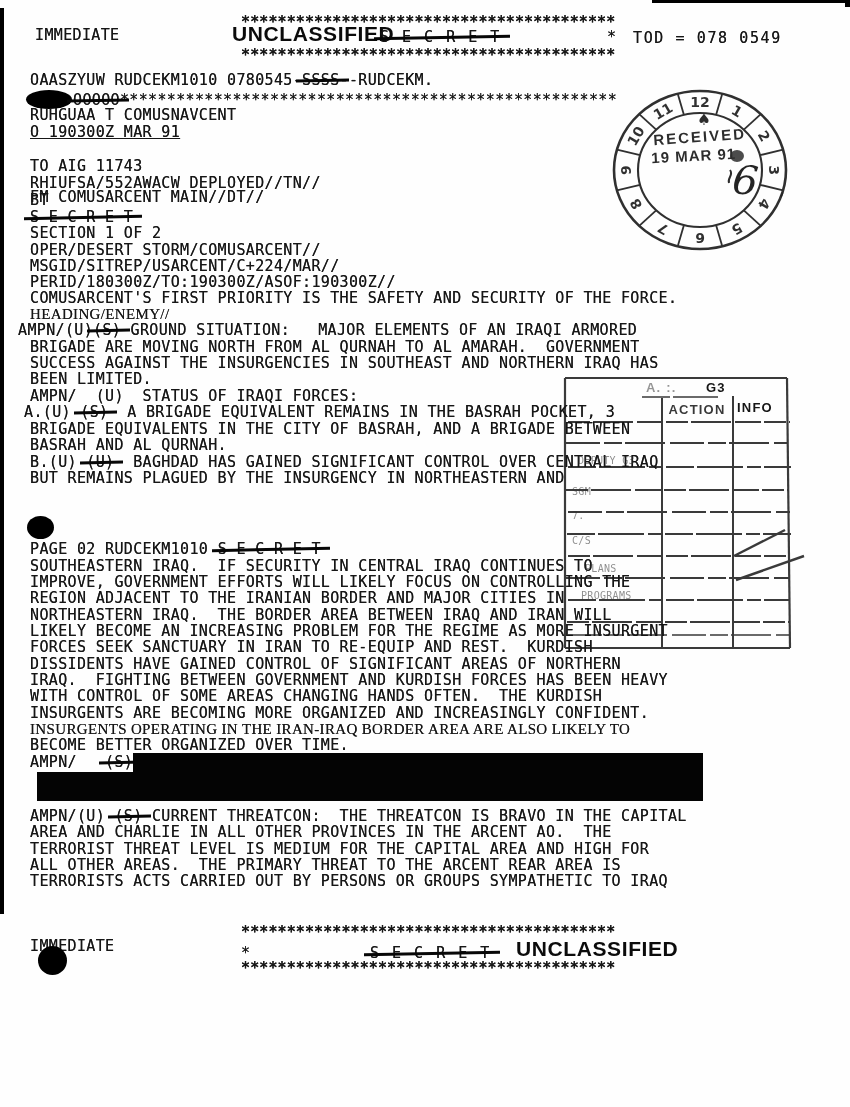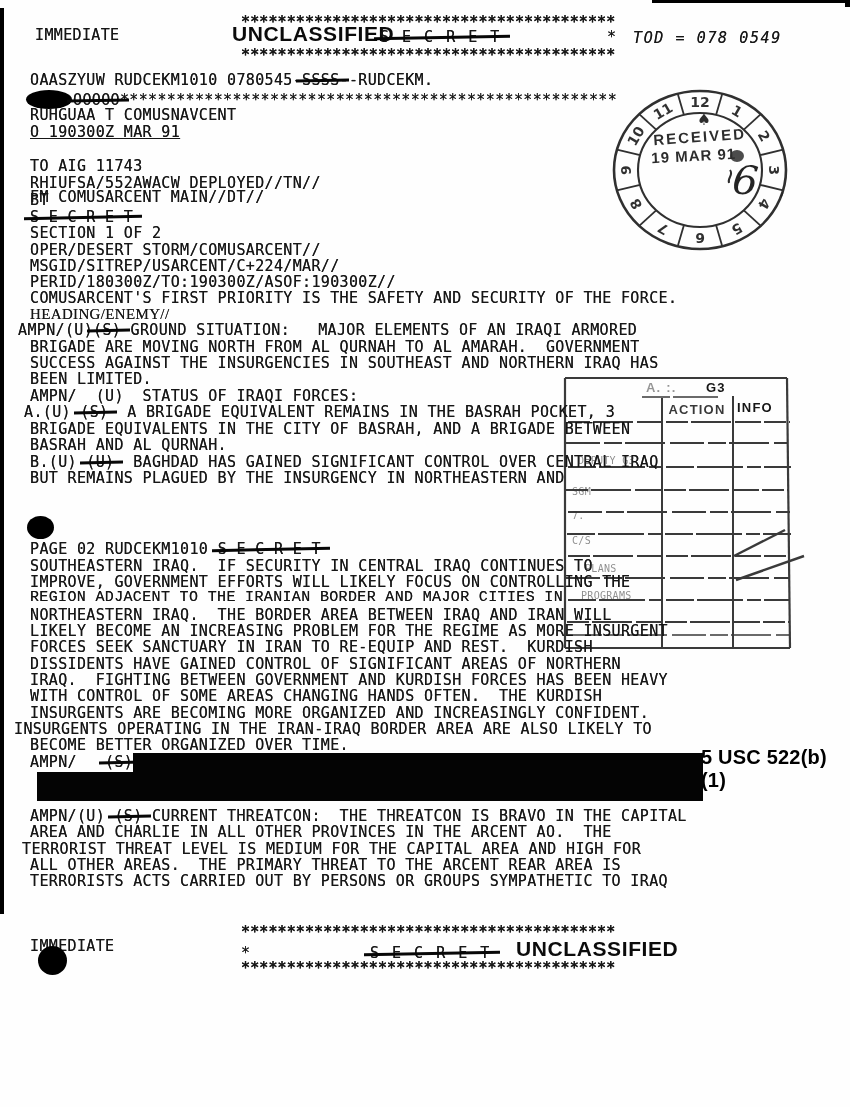--- a/index.html
+++ b/index.html
@@ -13,21 +13,21 @@
              background:#070707;transform:rotate(-1.1deg);}
   .blob{display:inline-block;width:46px;height:19px;background:#000;border-radius:50%;
         vertical-align:-4px;margin-right:1px;}
   
   .b-el{position:absolute;white-space:pre;font-size:15px;letter-spacing:.35px;
         text-shadow:0 0 .55px rgba(15,15,15,.8);}
   .stars{font-weight:bold;letter-spacing:.1px;}
   .uncl{position:absolute;font-family:"Liberation Sans",sans-serif;font-weight:bold;
         font-size:21px;letter-spacing:.6px;color:#0b0b0b;white-space:pre;}
   .secret-sp{letter-spacing:2px;}
-  .tod{letter-spacing:1.6px;font-style:italic;}
+  .tod{letter-spacing:1.6px;}
   
   .redact{position:absolute;background:#040404;}
   .dot{position:absolute;background:#000;border-radius:50%;}
   .art{position:absolute;background:#000;}
   .foia{position:absolute;left:701px;top:746px;font-family:"Liberation Sans",sans-serif;
         font-weight:bold;font-size:20px;color:#000;letter-spacing:.2px;}
   
   .stamp{position:absolute;left:604px;top:82px;}
   .sl{fill:none;stroke:#141414;}
   .clock-num{font-family:"DejaVu Sans",sans-serif;font-weight:bold;font-size:14px;fill:#141414;}
@@ -72,54 +72,53 @@
       <div class="ln" style="left: 30px; top: 371px;">BEEN LIMITED.</div>
       <div class="ln" style="left: 30px; top: 388px;">AMPN/  (U)  STATUS OF IRAQI FORCES:</div>
       <div class="ln" style="left: 24px; top: 404px;">A.(U) <span class="st">(S)</span>  A BRIGADE EQUIVALENT REMAINS IN THE BASRAH POCKET, 3</div>
       <div class="ln" style="left: 30px; top: 421px;">BRIGADE EQUIVALENTS IN THE CITY OF BASRAH, AND A BRIGADE BETWEEN</div>
       <div class="ln" style="left: 30px; top: 437px;">BASRAH AND AL QURNAH.</div>
       <div class="ln" style="left: 30px; top: 454px;">B.(U) <span class="st">(U)</span>  BAGHDAD HAS GAINED SIGNIFICANT CONTROL OVER CENTRAL IRAQ</div>
       <div class="ln" style="left: 30px; top: 470px;">BUT REMAINS PLAGUED BY THE INSURGENCY IN NORTHEASTERN AND</div>
       <div class="ln" style="left: 30px; top: 541px;">PAGE 02 RUDCEKM1010 <span class="st">S E C R E T</span></div>
       <div class="ln" style="left: 30px; top: 558px;">SOUTHEASTERN IRAQ.  IF SECURITY IN CENTRAL IRAQ CONTINUES TO</div>
       <div class="ln" style="left: 30px; top: 574px;">IMPROVE, GOVERNMENT EFFORTS WILL LIKELY FOCUS ON CONTROLLING THE</div>
-      <div class="ln" style="left: 30px; top: 590px; font-family: Liberation Mono, monospace;">REGION ADJACENT TO THE IRANIAN BORDER AND MAJOR CITIES IN</div>
+      <div class="ln" style="left: 30px; top: 590px;">REGION ADJACENT TO THE IRANIAN BORDER AND MAJOR CITIES IN</div>
       <div class="ln" style="left: 30px; top: 607px;">NORTHEASTERN IRAQ.  THE BORDER AREA BETWEEN IRAQ AND IRAN WILL</div>
       <div class="ln" style="left: 30px; top: 623px;">LIKELY BECOME AN INCREASING PROBLEM FOR THE REGIME AS MORE INSURGENT</div>
       <div class="ln" style="left: 30px; top: 639px;">FORCES SEEK SANCTUARY IN IRAN TO RE-EQUIP AND REST.  KURDISH</div>
       <div class="ln" style="left: 30px; top: 656px;">DISSIDENTS HAVE GAINED CONTROL OF SIGNIFICANT AREAS OF NORTHERN</div>
       <div class="ln" style="left: 30px; top: 672px;">IRAQ.  FIGHTING BETWEEN GOVERNMENT AND KURDISH FORCES HAS BEEN HEAVY</div>
       <div class="ln" style="left: 30px; top: 688px;">WITH CONTROL OF SOME AREAS CHANGING HANDS OFTEN.  THE KURDISH</div>
       <div class="ln" style="left: 30px; top: 705px;">INSURGENTS ARE BECOMING MORE ORGANIZED AND INCREASINGLY CONFIDENT.</div>
-      <div class="ln" style="left: 14px; top: 721px;">INSURGENTS OPERATING IN THE IRAN-IRAQ BORDER AREA ARE ALSO LIKELY TO</div>
+      <div class="ln" style="left: 30px; top: 721px; font-family: Liberation Serif, serif;">INSURGENTS OPERATING IN THE IRAN-IRAQ BORDER AREA ARE ALSO LIKELY TO</div>
       <div class="ln" style="left: 30px; top: 737px;">BECOME BETTER ORGANIZED OVER TIME.</div>
       <div class="ln" style="left: 30px; top: 754px;">AMPN/   <span class="st">(S)</span></div>
       <div class="ln" style="left: 30px; top: 808px;">AMPN/(U) <span class="st">(S)</span> CURRENT THREATCON:  THE THREATCON IS BRAVO IN THE CAPITAL</div>
       <div class="ln" style="left: 30px; top: 824px;">AREA AND CHARLIE IN ALL OTHER PROVINCES IN THE ARCENT AO.  THE</div>
-      <div class="ln" style="left: 22px; top: 841px;">TERRORIST THREAT LEVEL IS MEDIUM FOR THE CAPITAL AREA AND HIGH FOR</div>
+      <div class="ln" style="left: 30px; top: 841px;">TERRORIST THREAT LEVEL IS MEDIUM FOR THE CAPITAL AREA AND HIGH FOR</div>
       <div class="ln" style="left: 30px; top: 857px;">ALL OTHER AREAS.  THE PRIMARY THREAT TO THE ARCENT REAR AREA IS</div>
       <div class="ln" style="left: 30px; top: 873px;">TERRORISTS ACTS CARRIED OUT BY PERSONS OR GROUPS SYMPATHETIC TO IRAQ</div>
     </div>
 
   <div class="b-el stars" style="left:241px;top:13px;">*****************************************</div>
   <div class="b-el" style="left:35px;top:26px;">IMMEDIATE</div>
   <div class="uncl" style="left:232px;top:22px;">UNCLASSIFIED</div>
   <div class="b-el" style="left:380px;top:28px;"><span class="st secret-sp">S E C R E T</span></div>
   <div class="b-el" style="left:607px;top:28px;">*</div>
   <div class="b-el tod" style="left:633px;top:29px;">TOD = 078 0549</div>
   <div class="b-el stars" style="left:241px;top:46px;">*****************************************</div>
 
   <div class="b-el stars" style="left:241px;top:923px;">*****************************************</div>
   <div class="b-el" style="left:30px;top:937px;">IMMEDIATE</div>
   <div class="b-el" style="left:241px;top:944px;">*</div>
   <div class="b-el" style="left:370px;top:944px;"><span class="st secret-sp">S E C R E T</span></div>
   <div class="uncl" style="left:516px;top:937px;">UNCLASSIFIED</div>
   <div class="b-el stars" style="left:241px;top:959px;">*****************************************</div>
 
-  <div class="foia">5 USC 522(b)(1)</div>
 
   <div>
       <div class="redact" style="left: 133px; top: 753px; width: 570px; height: 21px;"></div>
       <div class="redact" style="left: 37px; top: 772px; width: 666px; height: 29px;"></div>
       <div class="dot" style="left: 27px; top: 516px; width: 27px; height: 23px;"></div>
       <div class="dot" style="left: 38px; top: 946px; width: 29px; height: 29px;"></div>
       <div class="art" style="left: 0px; top: 8px; width: 4px; height: 906px;"></div>
       <div class="art" style="left: 652px; top: 0px; width: 198px; height: 3px;"></div>
       <div class="art" style="left: 845px; top: 0px; width: 5px; height: 7px;"></div>
     </div>

